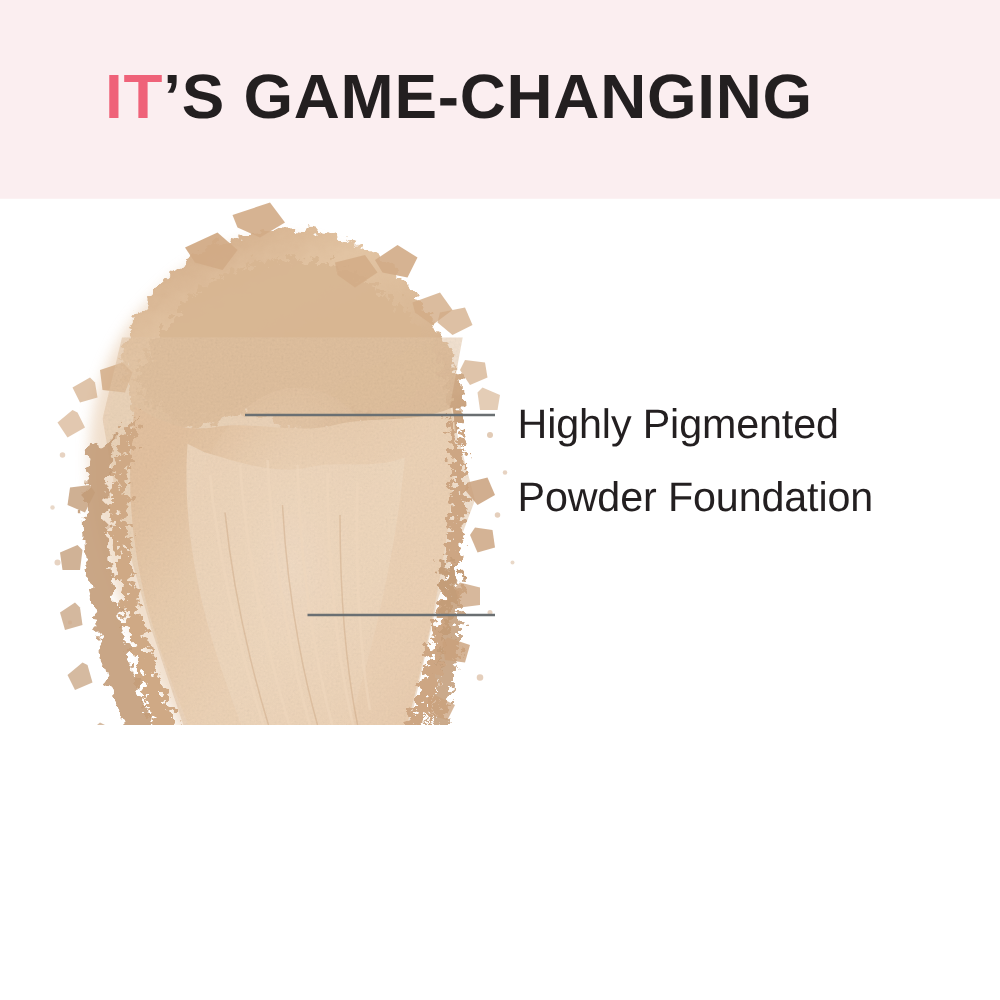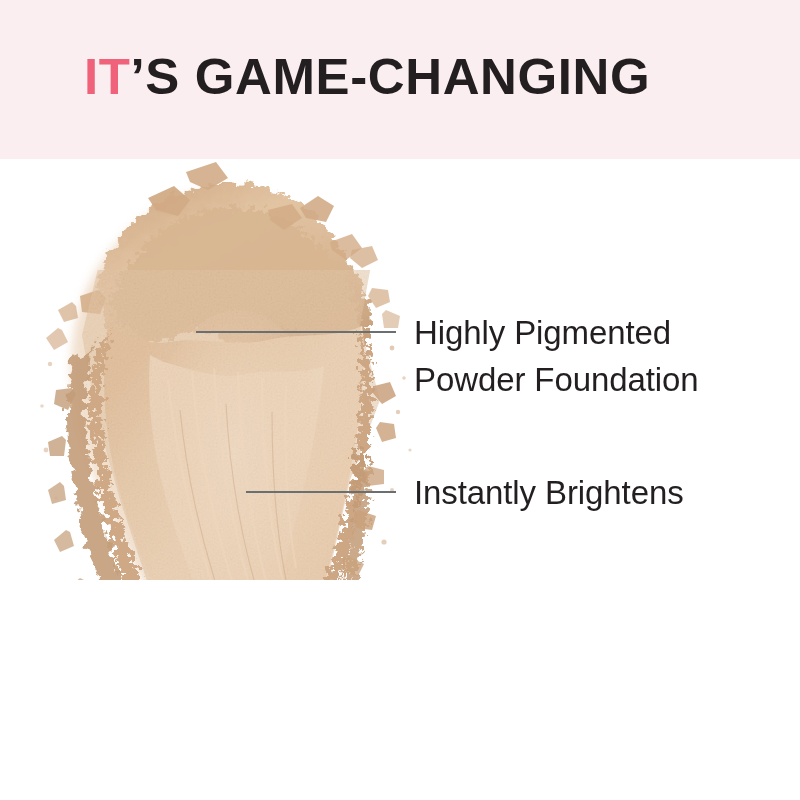--- a/index.html
+++ b/index.html
@@ -55,21 +55,21 @@
   }
   .powder-svg { display:block; width: 470px; height: 650px; }
 
   
   .callout {
     position: absolute;
     color: #231f20;
     font-family: "Liberation Sans", sans-serif;
     font-weight: 400;
     font-size: 33px;
-    line-height: 47px;
+    line-height: 59px;
     letter-spacing: -0.1px;
     white-space: pre-line;
   }
   .callout-1 { left: 414px; top: 309px; }
   .callout-2 { left: 414px; top: 469px; }
   .callout-3 { left: 414px; top: 568px; }
 
   .leader {
     position: absolute;
     height: 2px;
@@ -274,15 +274,14 @@
       </g>
     </svg>
   </div>
 
   <div class="leader leader-1"></div>
   <div class="leader leader-2"></div>
   <div class="leader leader-3"></div>
 
   <div class="callout callout-1">Highly Pigmented
 Powder Foundation</div>
-  <div class="callout callout-2">Instantly Brightens</div>
 
 </div>
 
 </body></html>

